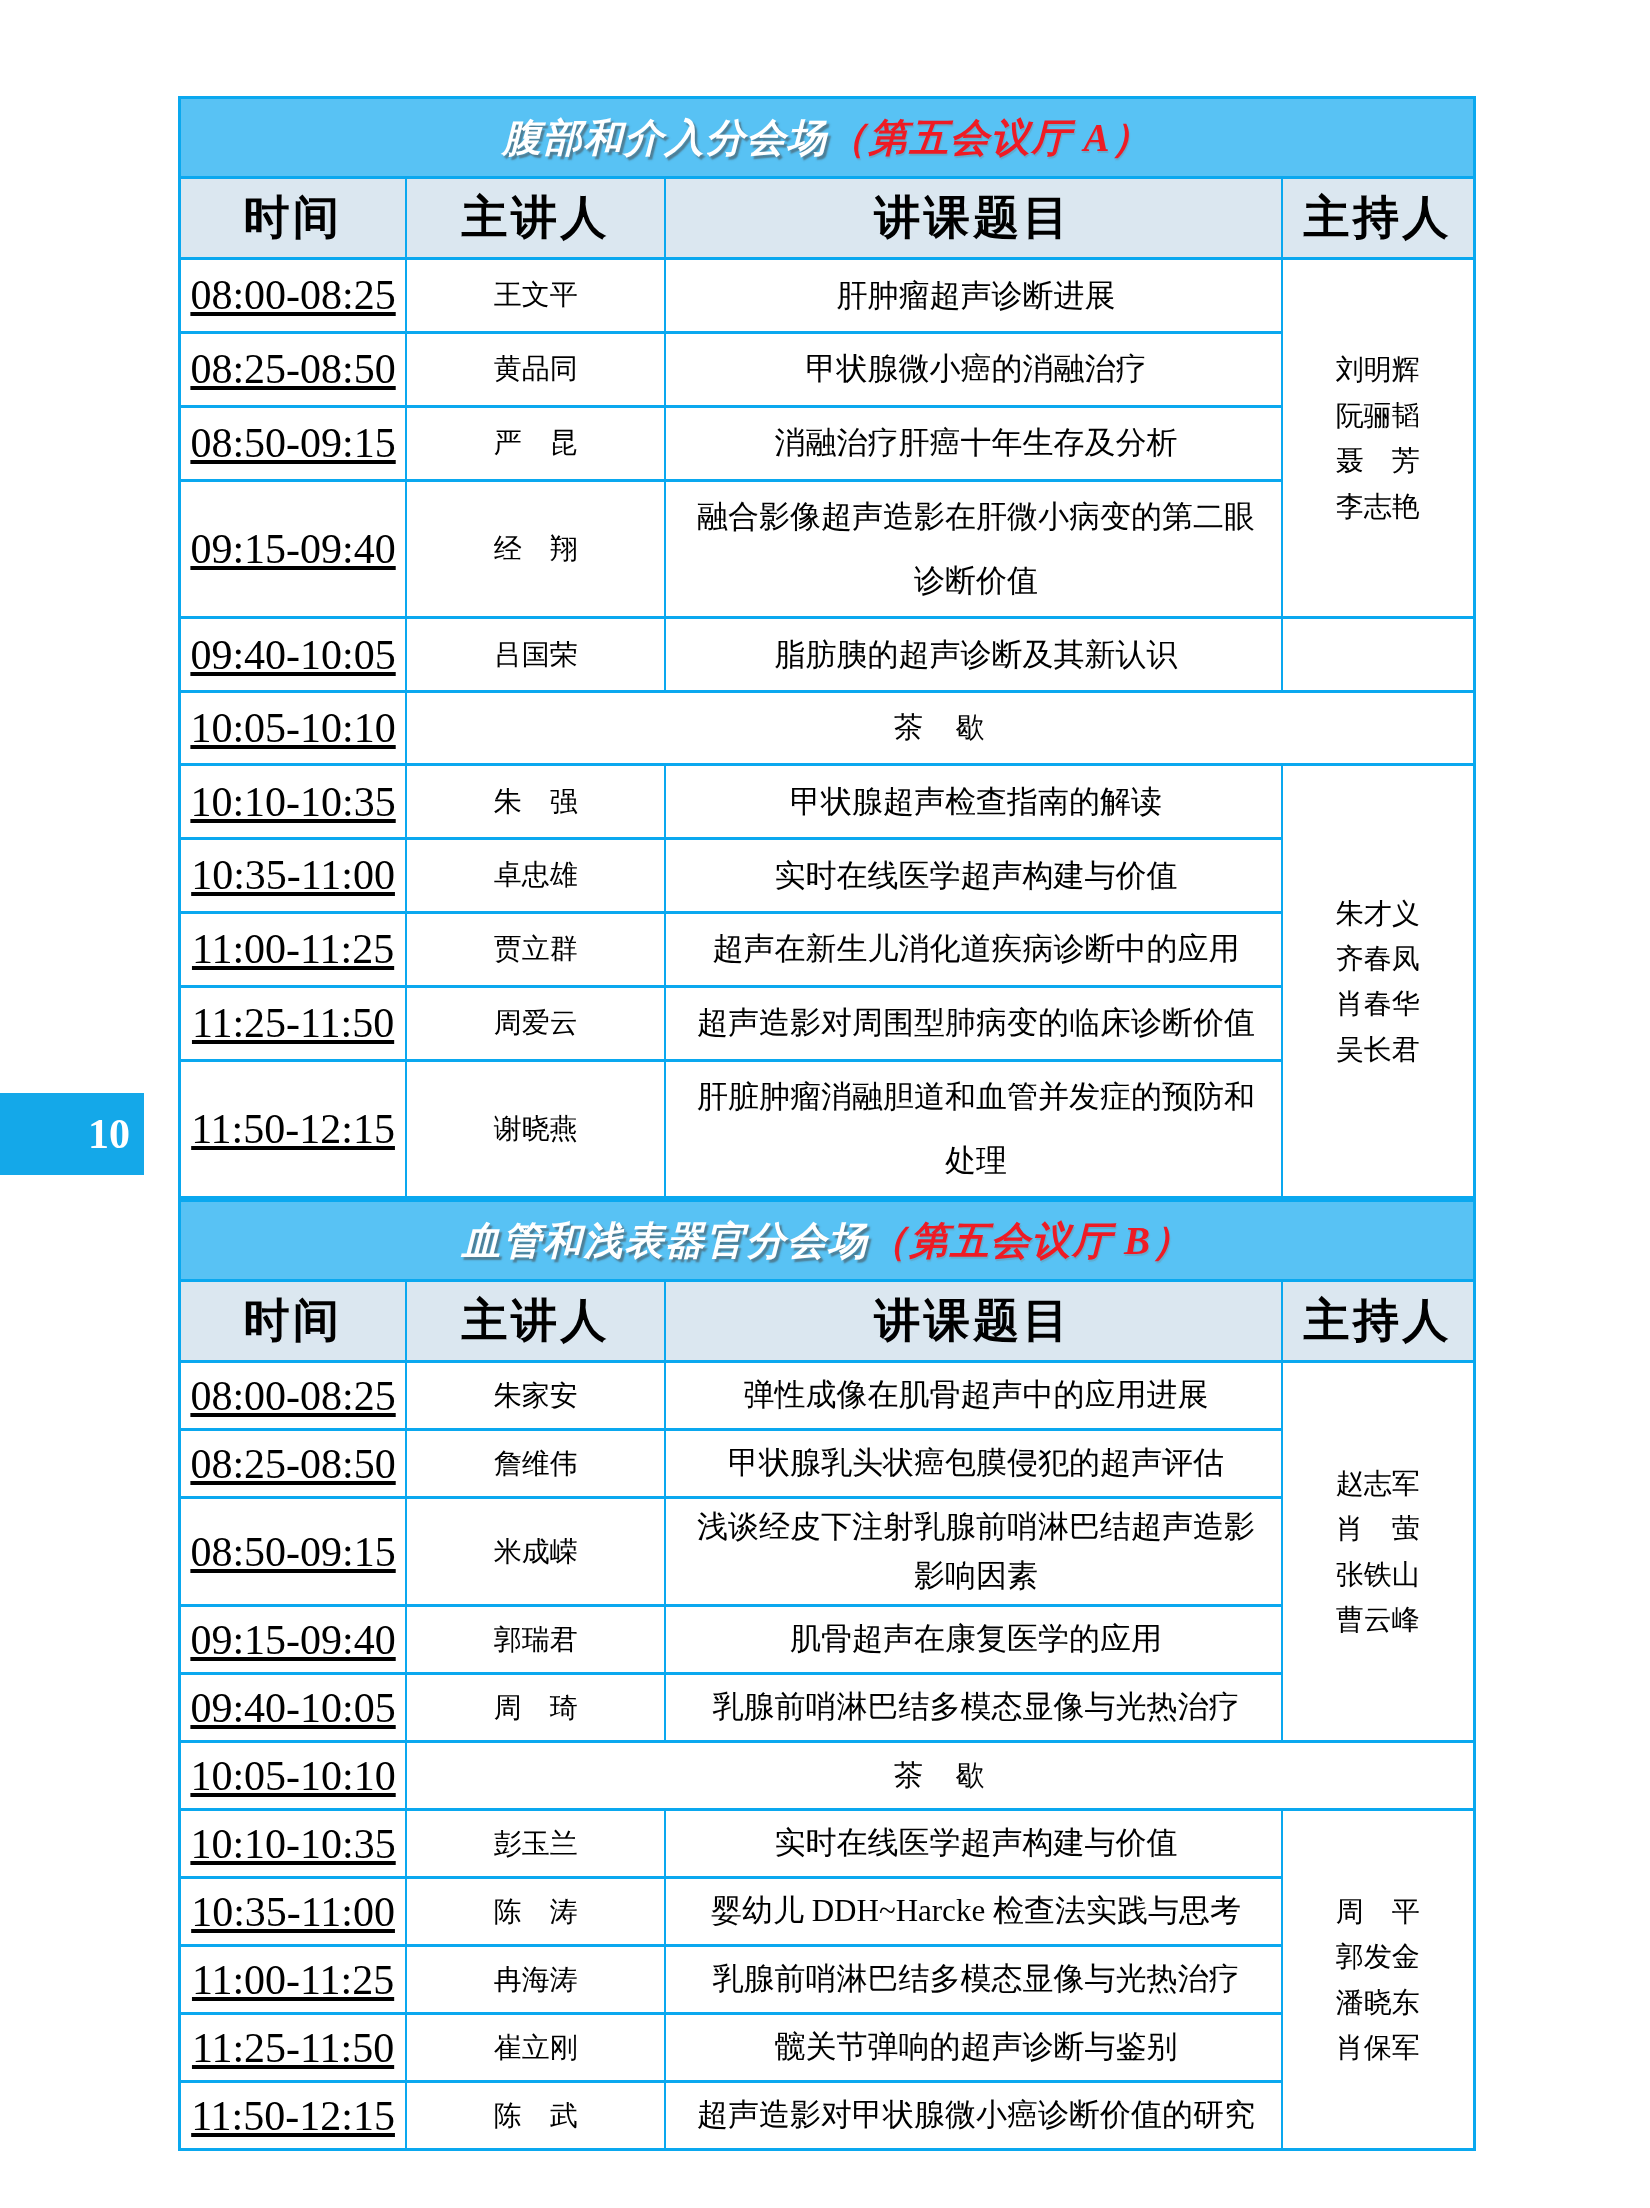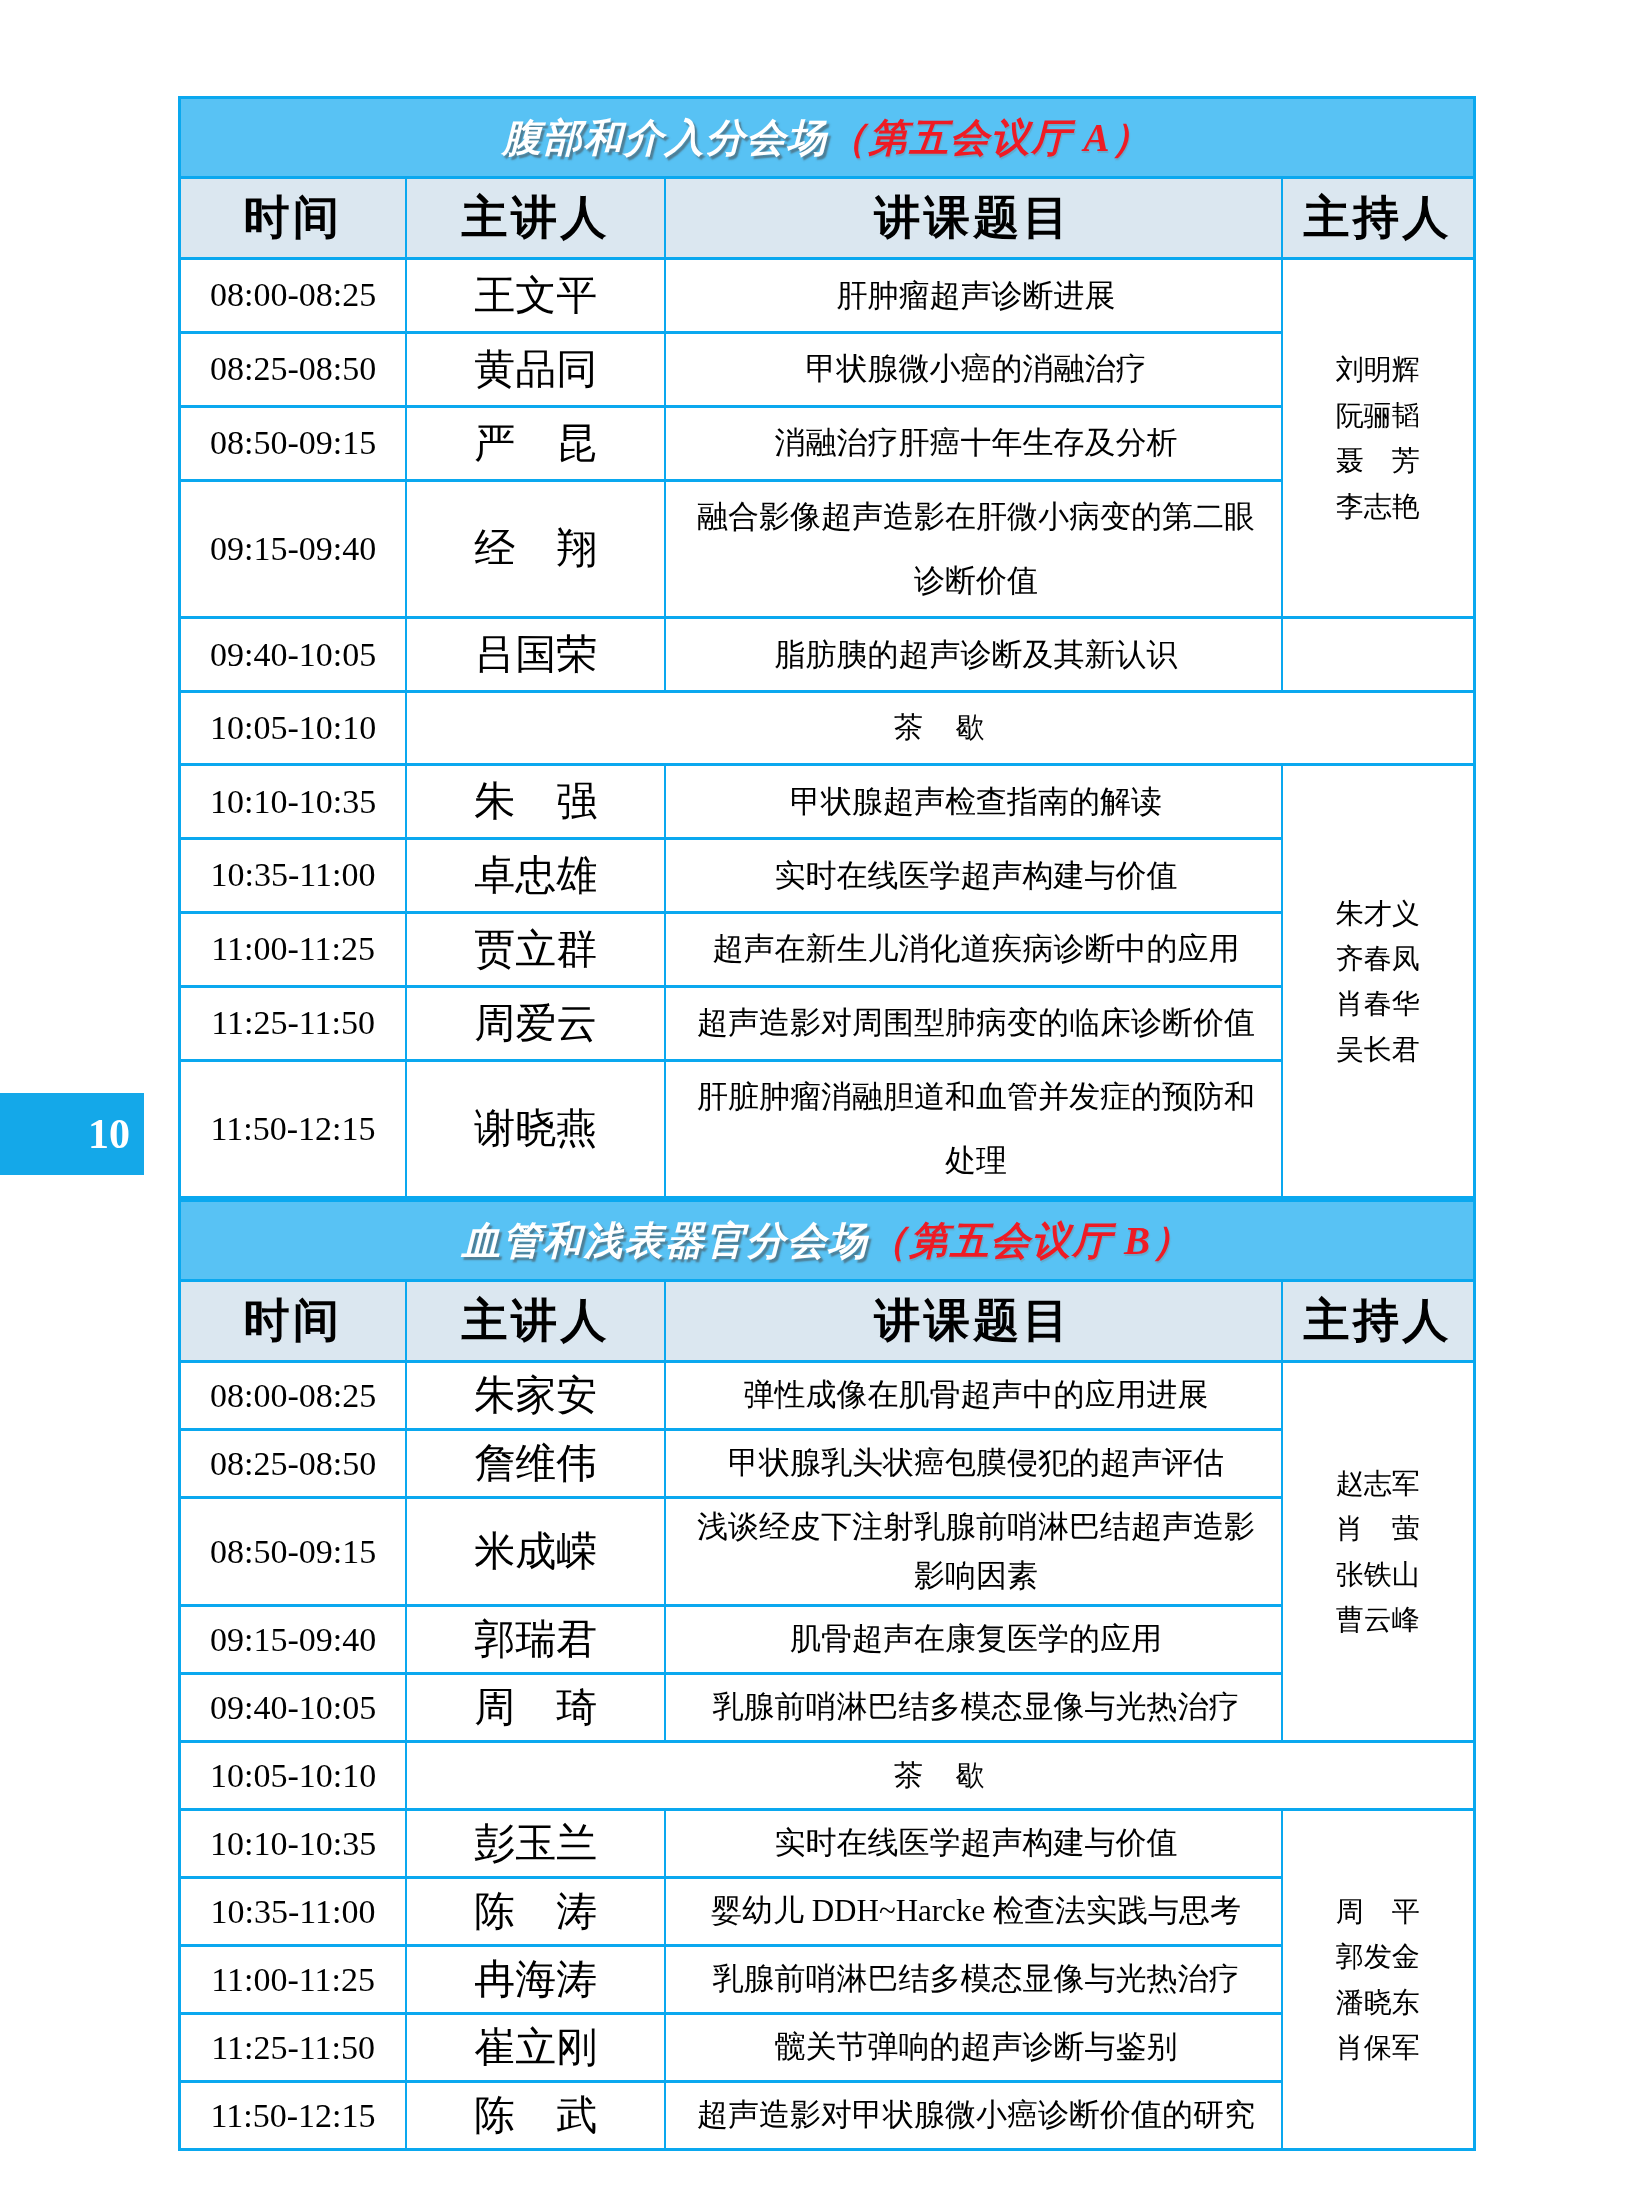--- a/index.html
+++ b/index.html
@@ -46,22 +46,22 @@
     background:var(--headbg,#dbe7f0);
     font-size:46px;font-weight:bold;letter-spacing:3.5px;
   }
 
   .t0 tr.data{height:73px;}
   .t0 tr.data.tall{height:130px;}
   .t1 tr.data{height:68px;}
   .t1 tr.data.tall{height:106px;}
   tr.data td{background:#fff;}
 
-  td.time{font-size:34px;}
-  td.speaker{font-size:41px;}
+  td.time{font-size:42px;text-decoration:underline;}
+  td.speaker{font-size:28px;}
   td.topic{
     font-size:31px;text-align:left;padding:3.5px 10.4px 3.5px 15.6px;
   }
   .t0 td.topic{line-height:2.06;}
   .t1 td.topic{line-height:1.58;}
   td.moderator{font-size:28px;line-height:1.62;}
   td.break{font-size:29px;letter-spacing:1.7px;}
 </style>
 </head>
 <body style="--border: #0aa8ef; --banner: #58c2f4; --headbg: #dbe7f0; --red: #ee1b24; --pagebox: #14a8e9;">

